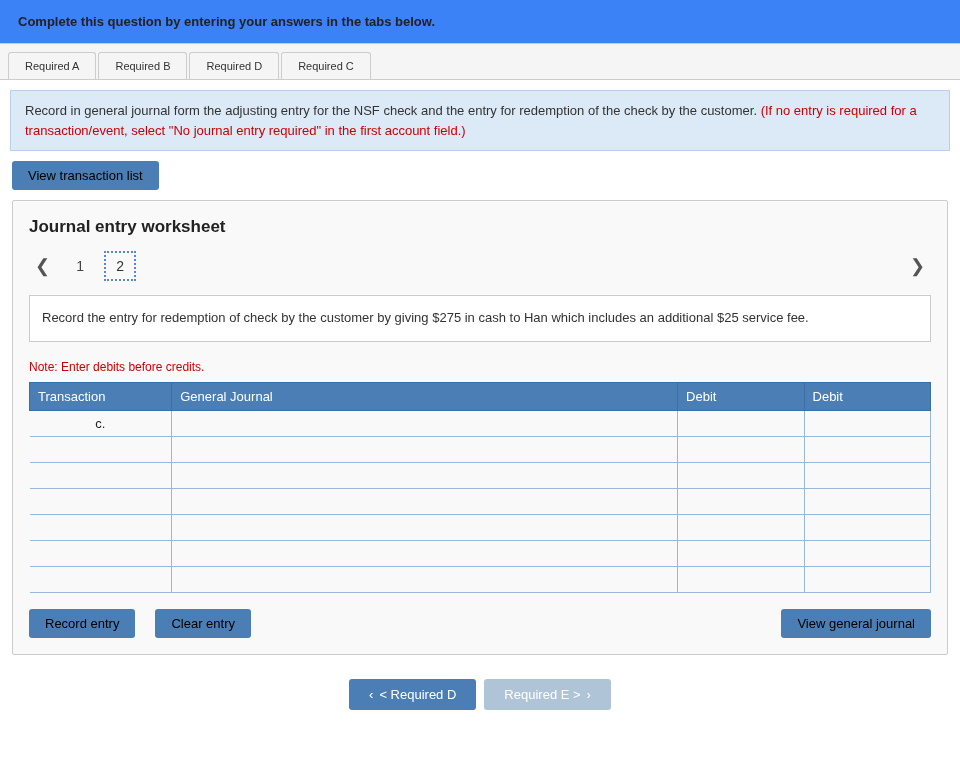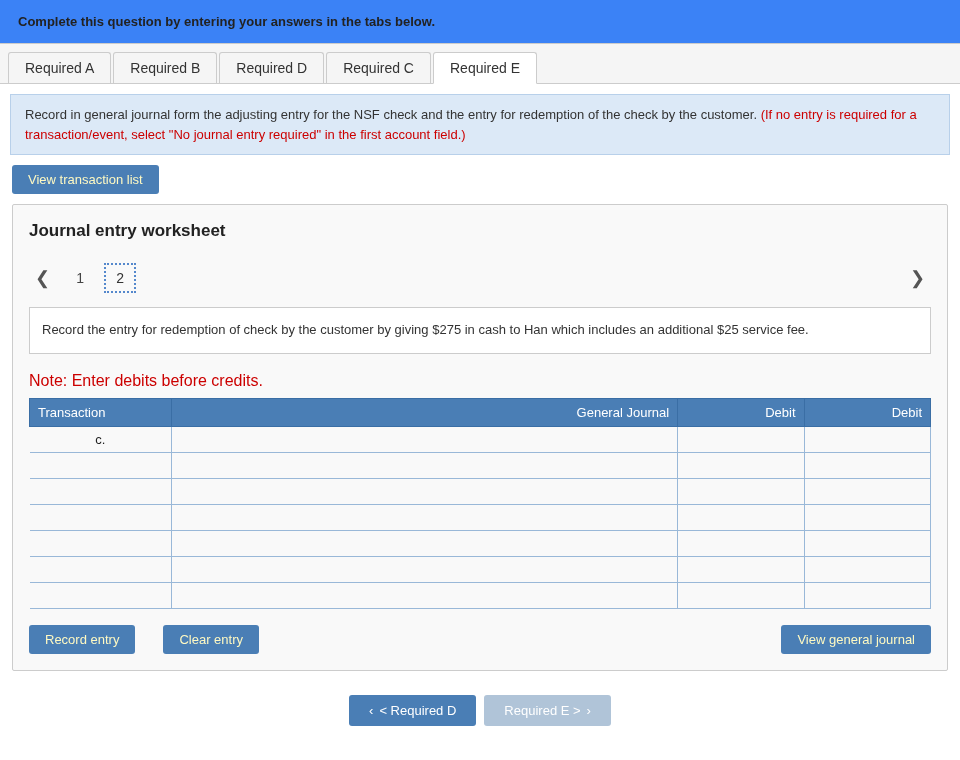--- a/index.html
+++ b/index.html
@@ -20,21 +20,21 @@
       padding: 8px 8px 0 8px;
       gap: 2px;
     }
 
     .tab {
       padding: 7px 16px;
       border: 1px solid #ccc;
       border-bottom: none;
       background: #f5f5f5;
       cursor: pointer;
-      font-size: 14px;
+      font-size: 11px;
       color: #333;
       border-radius: 3px 3px 0 0;
     }
 
     .tab.active {
       background: #fff;
       border-bottom: 1px solid #fff;
       margin-bottom: -1px;
       z-index: 1;
       font-weight: normal;
@@ -53,40 +53,40 @@
     .instruction-box span.red {
       color: #c00;
     }
 
     .view-btn-row {
       margin: 10px 12px;
     }
 
     .btn-blue {
       background: #4a7eb5;
-      color: #fef9c3;
+      color: #000000;
       border: none;
       padding: 7px 16px;
       font-size: 13px;
       cursor: pointer;
       border-radius: 3px;
     }
 
     .worksheet-container {
       background: #f9f9f9;
       border: 1px solid #ccc;
       margin: 8px 12px;
       padding: 16px;
       border-radius: 2px;
     }
 
     .worksheet-title {
       font-size: 17px;
       font-weight: bold;
-      margin-bottom: 22px;
+      margin-bottom: 14px;
     }
 
     .page-nav {
       display: flex;
       align-items: center;
       gap: 8px;
       margin-bottom: 14px;
     }
 
     .nav-arrow {
@@ -119,34 +119,34 @@
       background: #fff;
       padding: 12px;
       font-size: 13px;
       line-height: 1.6;
       margin-bottom: 18px;
       color: #333;
     }
 
     .note-text {
       color: #c00;
-      font-size: 16px;
+      font-size: 12px;
       margin-bottom: 8px;
     }
 
     .journal-table {
       width: 100%;
       border-collapse: collapse;
       margin-bottom: 16px;
     }
 
     .journal-table th {
       background: #4a7eb5;
       color: #fff;
-      text-align: right;
+      text-align: left;
       padding: 6px 8px;
       font-size: 13px;
       font-weight: normal;
       border: 1px solid #3a6ea5;
     }
 
     .journal-table th.left { text-align: left; }
 
     .journal-table td {
       border-bottom: 1px solid #99b8d8;
@@ -171,21 +171,21 @@
       padding: 4px;
       vertical-align: middle;
     }
 
     .journal-table tbody tr:nth-child(1) td {
       border-top: 1px solid #99b8d8;
     }
 
     .action-row {
       display: flex;
-      gap: 28px;
+      gap: 20px;
       align-items: center;
     }
 
     .action-row-right {
       margin-left: auto;
     }
 
     .bottom-nav {
       display: flex;
       justify-content: center;
@@ -232,21 +232,20 @@
 
   <div class="top-banner">
     <span>Complete this question by entering your answers in the tabs below.</span>
   </div>
 
   <div class="tabs-bar">
     <div class="tab">Required A</div>
     <div class="tab">Required B</div>
     <div class="tab">Required D</div>
     <div class="tab">Required C</div>
-    <div class="tab active">Required E</div>
   </div>
 
   <div class="instruction-box">
     <span>Record in general journal form the adjusting entry for the NSF check and the entry for redemption of the check by the customer.</span>
     <span class="red">(If no entry is required for a transaction/event, select "No journal entry required" in the first account field.)</span>
   </div>
 
   <div class="view-btn-row">
     <button class="btn-blue">View transaction list</button>
   </div>

